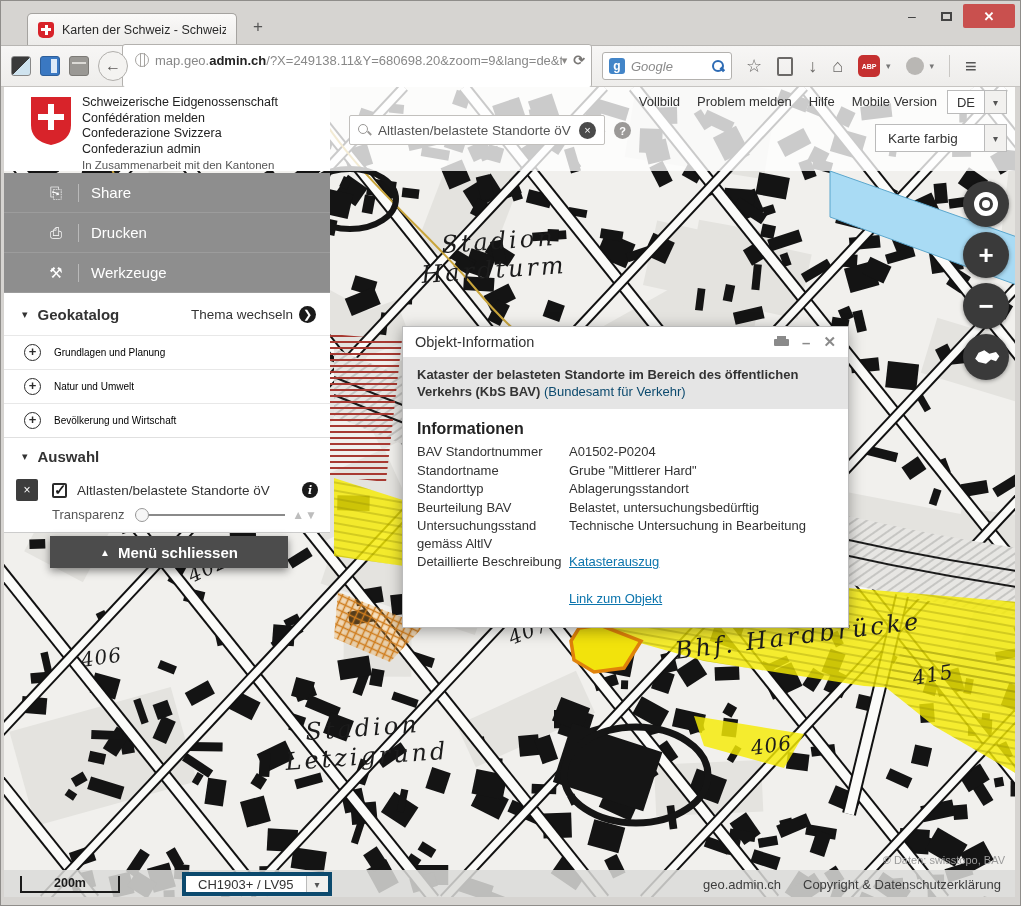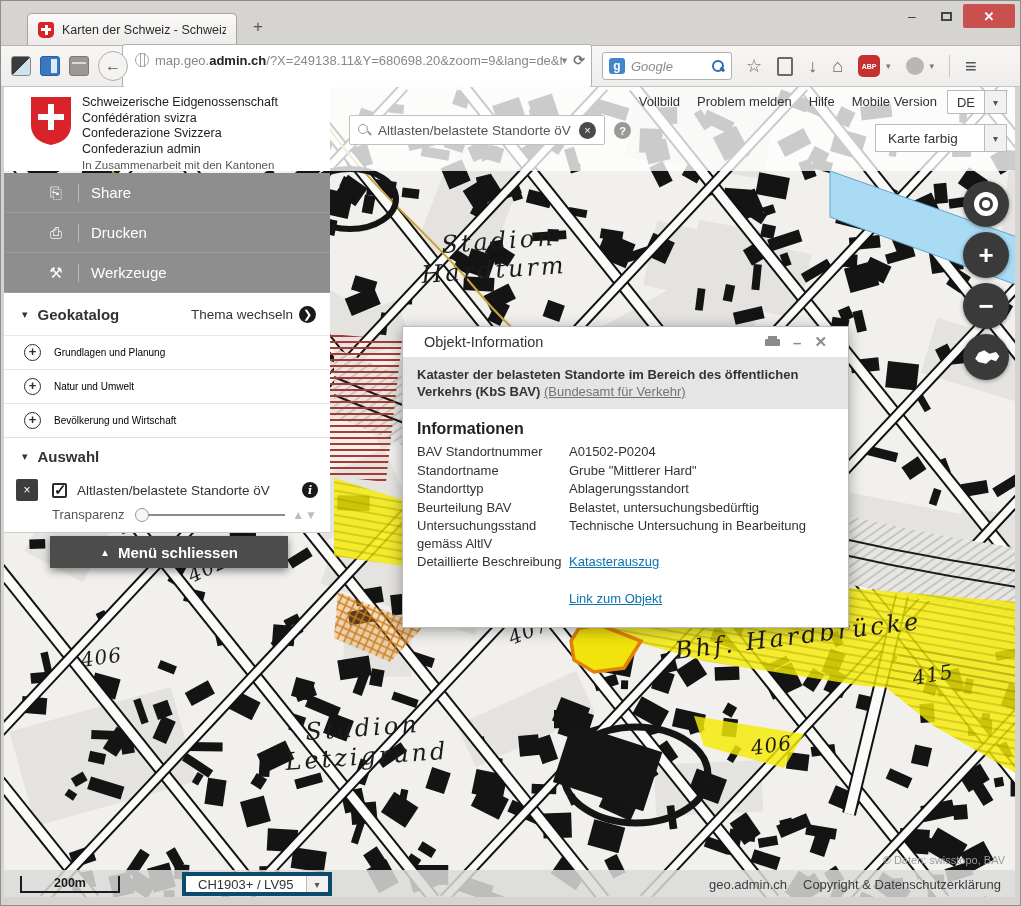--- a/index.html
+++ b/index.html
@@ -125,31 +125,31 @@
   .slider .knob { position:absolute; left:0; top:0; width:14px; height:14px; border-radius:50%; background:#f7f7f7; border:1px solid #999; }
   .updown { margin-left:auto; color:#bdbdbd; font-size:12px; letter-spacing:1px; }
   .menuclose { position:absolute; left:46px; top:449px; width:238px; height:32px; background:#4c4c4c; color:#fff;
     font-size:15px; font-weight:bold; display:flex; align-items:center; justify-content:center; gap:8px;
     box-shadow:0 3px 8px rgba(0,0,0,.45); z-index:6; }
   .menuclose .tri-up { font-size:10px; }
 
   
   .popup { position:absolute; left:398px; top:239px; width:447px; z-index:7; background:#fff;
     border:1px solid #bbb; box-shadow:0 3px 14px rgba(0,0,0,.35); }
-  .popup-head { height:30px; display:flex; align-items:center; padding:0 21px; }
+  .popup-head { height:30px; display:flex; align-items:center; padding:0 12px; }
   .popup-title { font-size:14.5px; color:#333; flex:1; }
   .popup-icons { display:flex; align-items:center; gap:13px; color:#8a8a8a; }
   .printicon { width:15px; height:13px; position:relative; }
   .printicon:before{content:"";position:absolute;left:0;right:0;top:3px;height:7px;background:#8a8a8a;border-radius:1px;}
   .printicon:after{content:"";position:absolute;left:3px;right:3px;top:0;height:3px;background:#8a8a8a;}
   .mindash { font-size:15px; font-weight:bold; }
   .popclose { font-size:15px; font-weight:bold; }
   .popup-sub { background:#e5e5e5; padding:9px 14px; font-size:13px; color:#333; line-height:17px; }
   .popup-sub b { font-weight:bold; }
-  .popup-sub .agency { color:#737373;text-decoration:underline; }
+  .popup-sub .agency { color:#0c4a6e; }
   .popup-body { padding:11px 14px 16px 14px; }
   .info-head { font-size:16px; font-weight:bold; color:#222; margin-bottom:5px; }
   .inforow { display:flex; font-size:13px; color:#333; line-height:17.5px; margin-bottom:1px; }
   .inforow .lbl { width:152px; flex:0 0 152px; }
   .inforow .val { flex:1; }
   a.bluelink { color:#0c75ad; text-decoration:underline; font-size:13px; }
   .objlink { margin:18px 0 4px 152px; }
 
   
   .mapbtns { position:absolute; right:6px; top:94px; z-index:5; display:flex; flex-direction:column; gap:5px; align-items:center;}
@@ -159,21 +159,21 @@
   .geoloc:before{content:"";position:absolute;left:50%;top:50%;width:8px;height:8px;margin:-4px 0 0 -4px;background:#fff;border-radius:50%;}
 
   
   .attribution { position:absolute; right:10px; top:767px; font-size:11px; color:#9b9b9b; z-index:5; }
   .footerbar { position:absolute; left:0; right:0; top:783px; height:28px; background:rgba(219,218,216,.85);
     z-index:5; display:flex; align-items:center; }
   .scalebar { margin-left:16px; width:100px; height:17px; border:2px solid #1a1a1a; border-top:none;
     font-size:12.5px; font-weight:bold; color:#1a1a1a; text-align:center; line-height:14px; }
   .projsel { margin-left:62px; height:24px; background:#fff; border:4px solid #0c4a6e; display:flex; align-items:center; font-size:13px; color:#333;}
   .projsel .val { padding:0 12px; }
-  .footlinks { margin-left:auto; margin-right:14px; display:flex; gap:16px; font-size:13px; color:#3c3c3c; }
+  .footlinks { margin-left:auto; margin-right:14px; display:flex; gap:22px; font-size:13px; color:#3c3c3c; }
 </style>
 </head>
 <body>
 
 <div class="window">
 
   <div class="titlebar">
     <div class="tab">
       <div class="swiss-fav"></div>
       <div class="tab-title">Karten der Schweiz - Schweize...</div>
@@ -796,21 +796,21 @@
 
     <div class="geoheader">
       <div class="left"></div>
       <svg class="shield" width="42" height="50" viewBox="0 0 42 50">
         <path d="M1,1 h40 v28 q0,16 -20,20 q-20,-4 -20,-20 Z" fill="#d8232a"></path>
         <rect x="18" y="8" width="6" height="26" fill="#fff"></rect>
         <rect x="8" y="18" width="26" height="6" fill="#fff"></rect>
       </svg>
       <div class="orgtext">
         <div>Schweizerische Eidgenossenschaft</div>
-        <div>Confédération svizra</div>
+        <div>Confédération melden</div>
         <div>Confederazione Svizzera</div>
         <div>Confederaziun admin</div>
       </div>
       <div class="subtitle">In Zusammenarbeit mit den Kantonen</div>
       <div class="toplinks">
         <span>Vollbild</span>
         <span>Problem melden</span>
         <span>Hilfe</span>
         <span>Mobile Version</span>
       </div>

